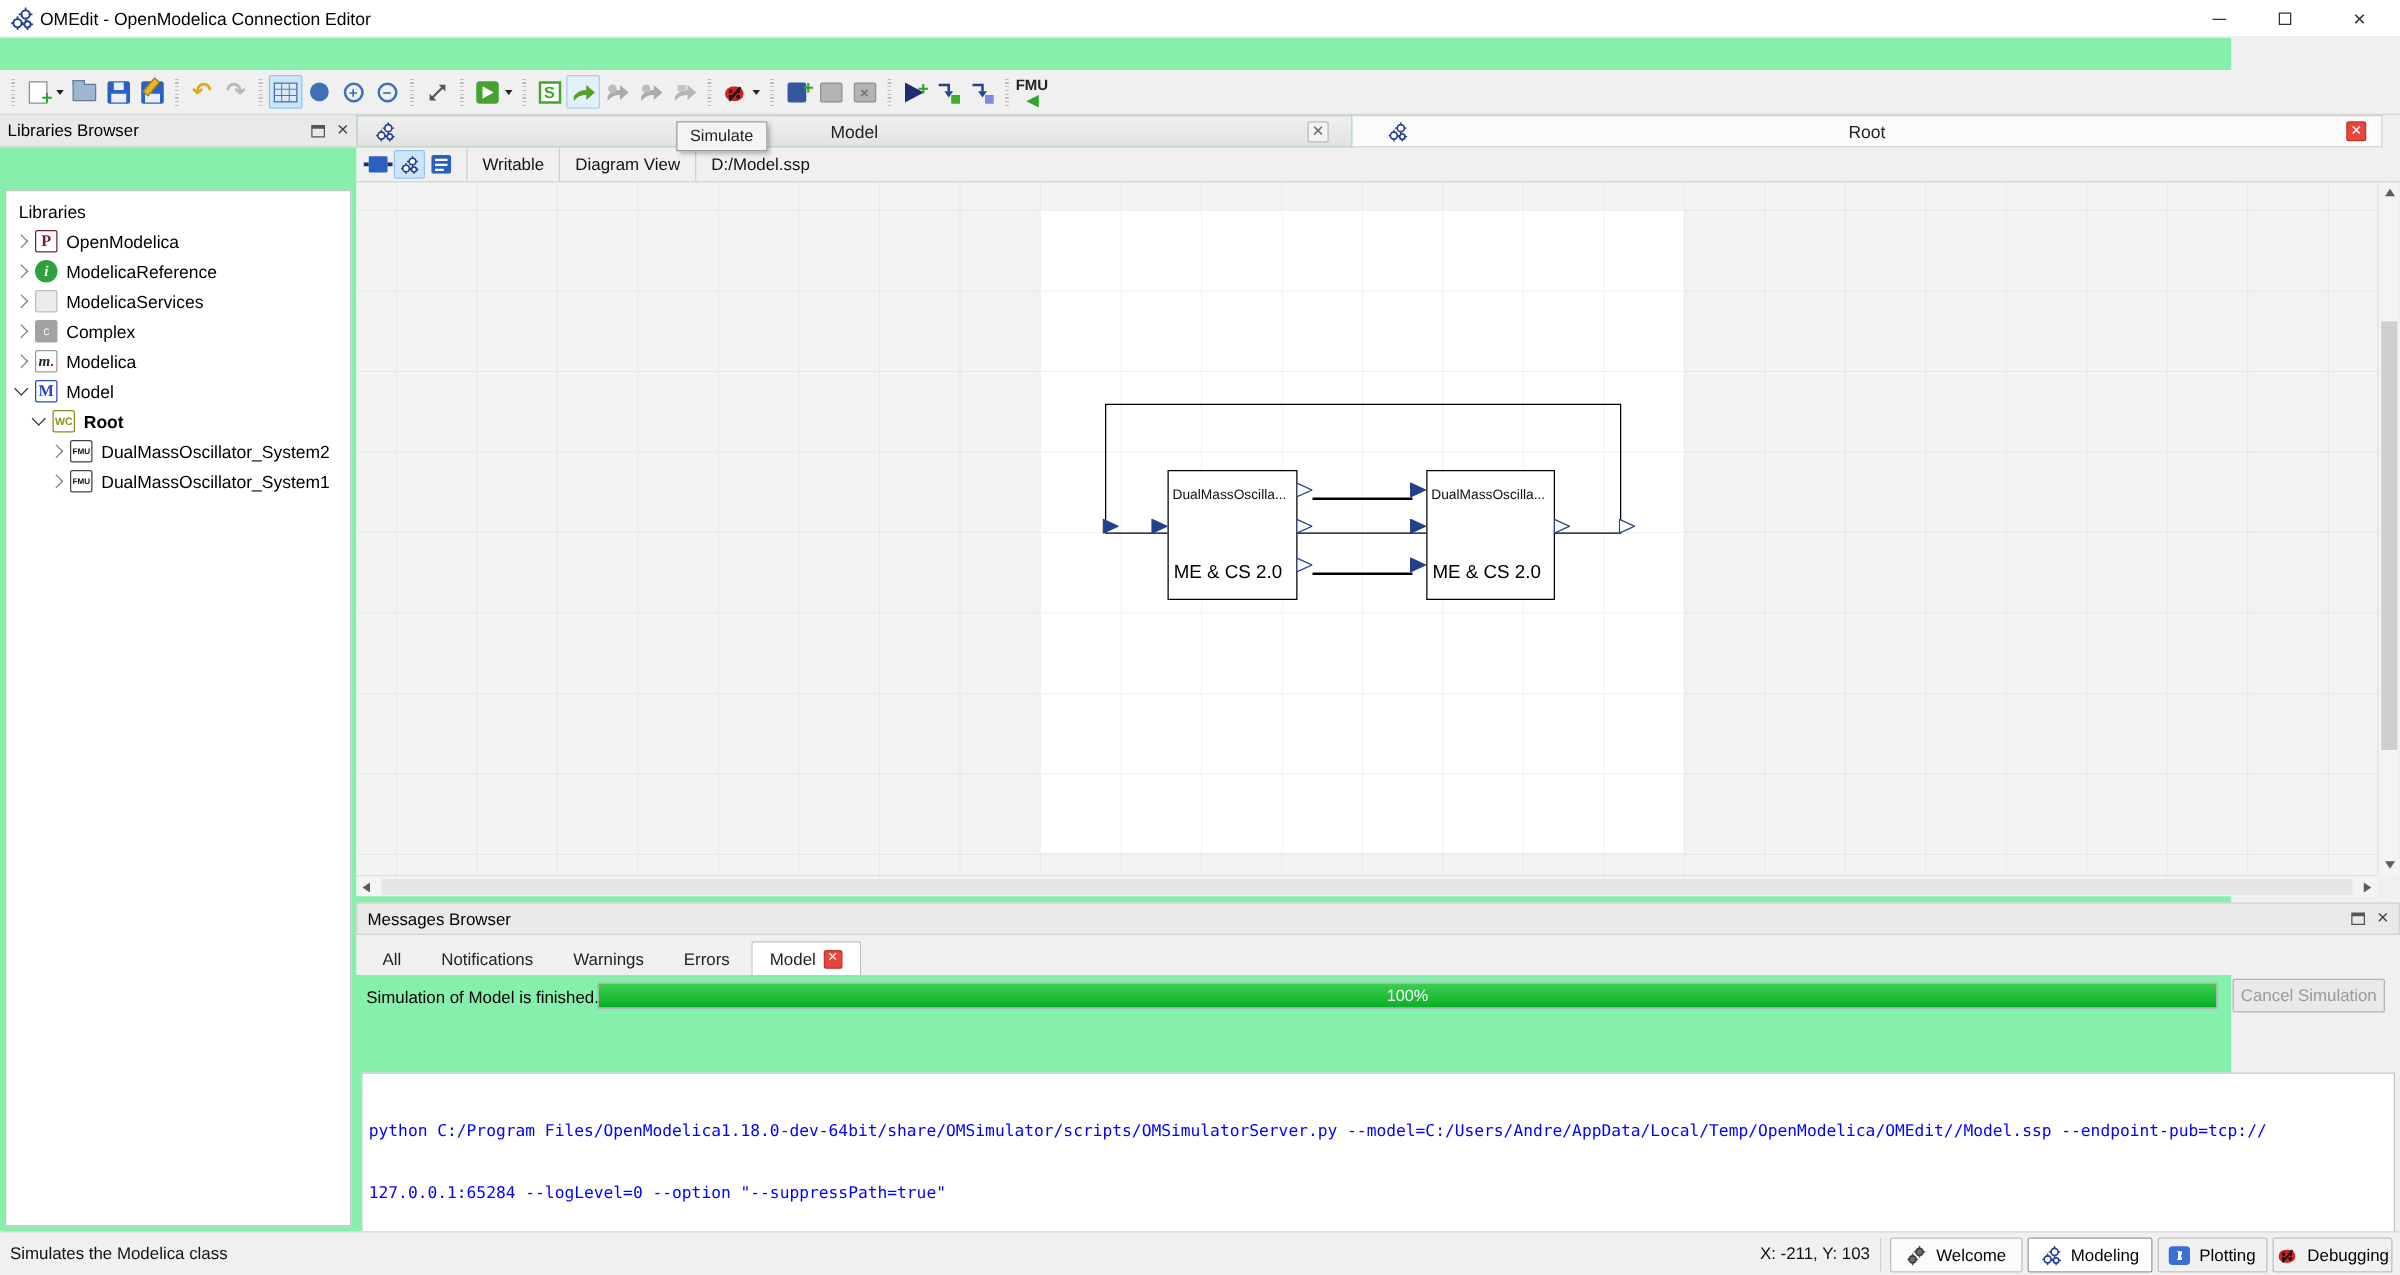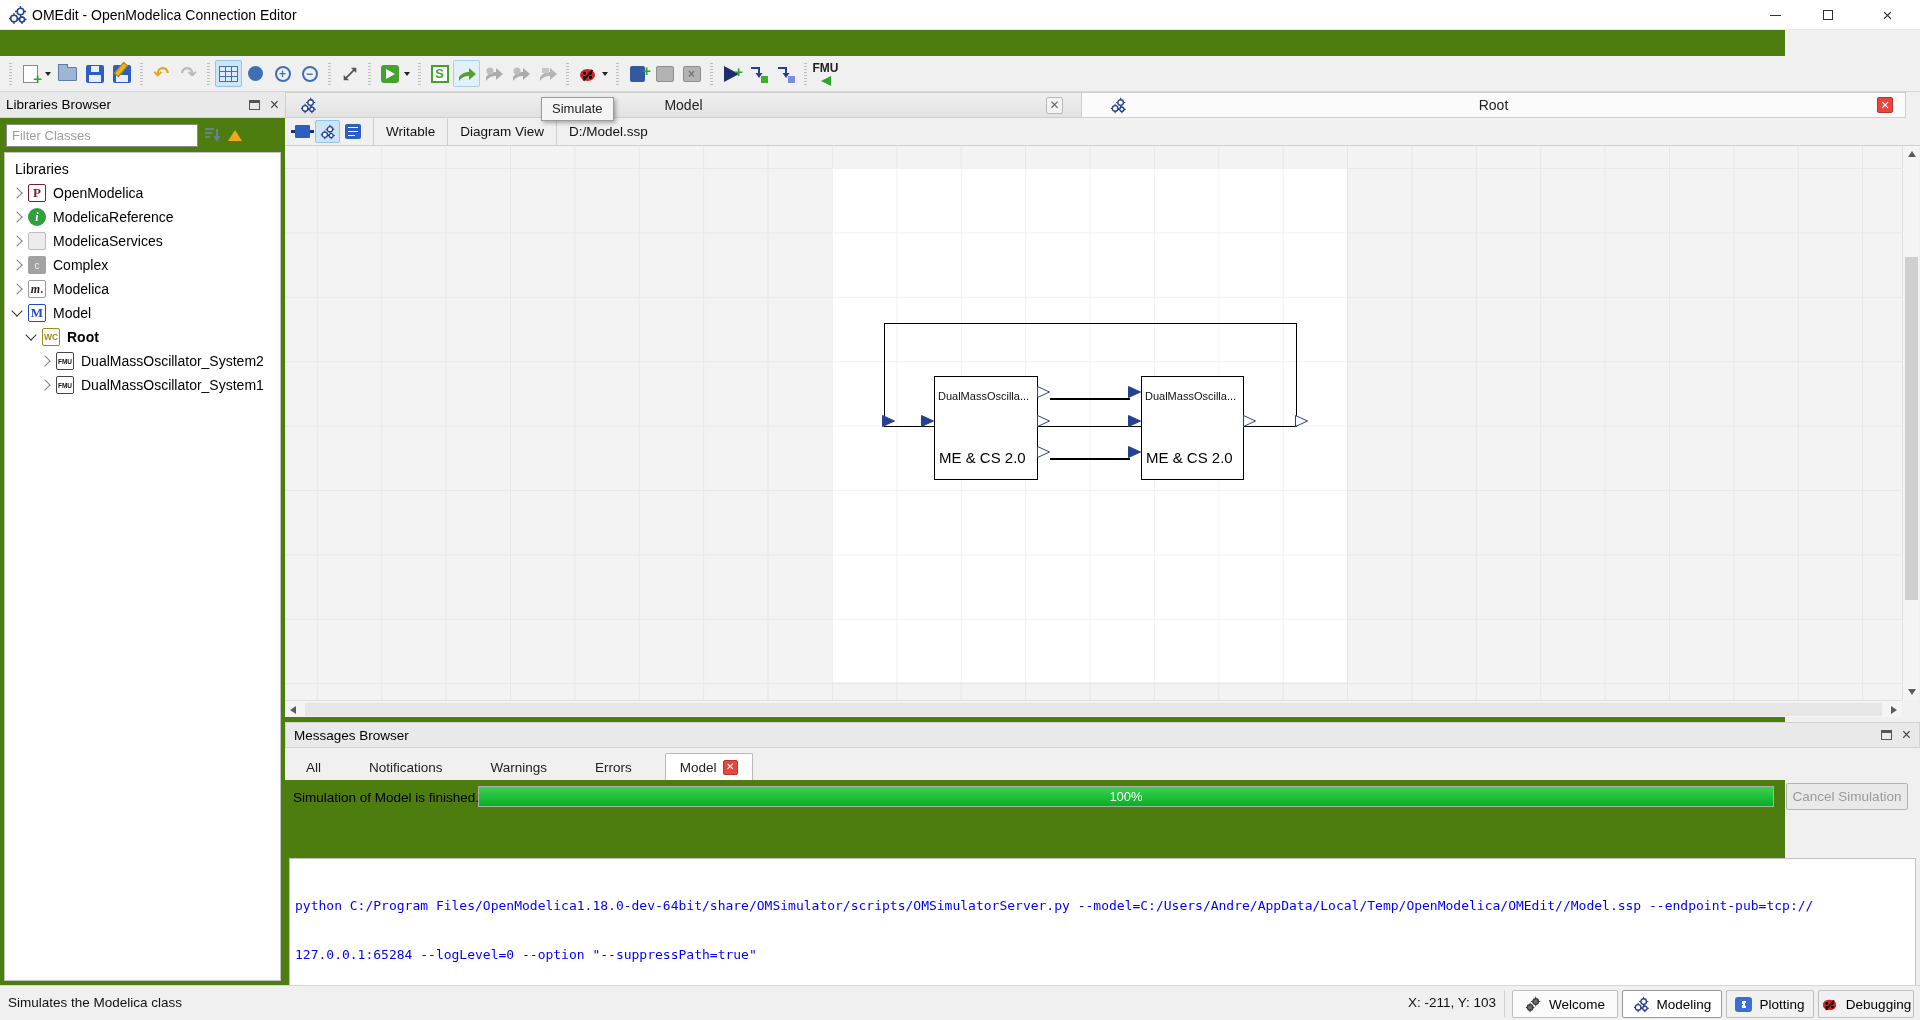--- a/index.html
+++ b/index.html
@@ -1,18 +1,18 @@
 <!DOCTYPE html>
 <html><head>
 <meta charset="utf-8">
 <style>
   * { margin:0; padding:0; box-sizing:border-box; }
   html,body { width:1920px; height:1020px; overflow:hidden; }
   body { font-family:"Liberation Sans","DejaVu Sans",sans-serif; background:#f0f0f0; color:#000; }
-  #app { position:relative; width:1785px; height:1020px; background:#4d7c0f; }
+  #app { position:relative; width:1785px; height:1020px; background:#86efac; }
   .abs { position:absolute; }
 
   
   .titlebar { left:0; top:0; width:1920px; height:30px; background:#ffffff; border-bottom:1px solid #e9e9e9; display:flex; align-items:center; }
   .titlebar .app-title { font-size:14px; margin-left:8px; }
   .winbtn { position:absolute; top:0; height:30px; display:flex; align-items:center; justify-content:center; }
   .glyph-min { width:11px; height:1px; background:#333; display:block; }
   .glyph-max { width:10px; height:10px; border:1.3px solid #333; display:block; }
   .glyph-close { font-size:17px; color:#333; line-height:1; }
 
@@ -142,21 +142,21 @@
   
   .hscroll { left:285px; top:700px; width:1617px; height:17px; background:#f4f4f4; border-top:1px solid #e0e0e0; }
   .vscroll { left:1902px; top:146px; width:17px; height:554px; background:#f4f4f4; border-left:1px solid #e0e0e0; }
   .sb-arrow { position:absolute; width:0; height:0; }
   .thumb-h { position:absolute; left:20px; top:2px; height:13px; width:1577px; background:#e6e6e6; }
   .thumb-v { position:absolute; left:2px; top:111px; width:13px; height:343px; background:#cfcfcf; }
 
   
   .msg-head { left:285px; top:722px; width:1635px; height:26px; background:#e9e9e9; border:1px solid #d2d2d2; display:flex; align-items:center; padding:0 8px; }
   .msg-head .dt { font-size:13.5px; flex:1; }
-  .msg-tabs { left:285px; top:748px; width:1635px; height:32px; background:#f0f0f0; display:flex; align-items:flex-end; padding-left:6px; gap:18px; }
+  .msg-tabs { left:285px; top:748px; width:1635px; height:32px; background:#f0f0f0; display:flex; align-items:flex-end; padding-left:6px; gap:2px; }
   .mtab { height:27px; padding:0 14px; display:flex; align-items:center; gap:6px; font-size:13.5px; color:#222; border:1px solid transparent; border-bottom:none; }
   .mtab.sel { background:#fff; border-color:#bababa; border-radius:2px 2px 0 0; }
   .red-x { width:15px; height:15px; background:#e8463c; border:1px solid #b8362e; border-radius:2px; color:#fff; font-size:10px; font-weight:bold; display:flex; align-items:center; justify-content:center; line-height:0; }
   .prog-row { left:285px; top:780px; width:1635px; height:34px; display:flex; align-items:center; }
   .prog-label { font-size:13.5px; margin-left:8px; }
   .prog-bar { position:absolute; left:193px; top:6px; width:1296px; height:21px; border:1px solid #aeaeae; background:linear-gradient(#3ecf52,#06b025); display:flex; align-items:center; justify-content:center; }
   .prog-text { color:#fff; font-size:13px; }
   .cancel-btn { position:absolute; left:1501px; top:3px; width:122px; height:27px; background:#e9e9e9; border:1px solid #b4b4b4; border-radius:2px; font-size:13.5px; color:#9a9a9a; display:flex; align-items:center; justify-content:center; }
   .console { left:289px; top:858px; width:1627px; height:164px; background:#fff; border:1px solid #c3c3c3; padding:6px 5px; font-family:"DejaVu Sans Mono","Liberation Mono",monospace; font-size:13px; line-height:16.4px; white-space:pre; overflow:hidden; }
   .c-blue { color:#0000ff; }
@@ -322,29 +322,20 @@
     </span>
   </div>
 
   <div class="abs tooltip">Simulate</div>
 
   <div class="abs dock-head">
     <span class="dt">Libraries Browser</span>
     <span class="float-ic"></span>
     <span class="close-ic">×</span>
   </div>
-  <div class="abs filter-row">
-    <input class="filter-input" placeholder="Filter Classes" style="">
-    <svg class="sort-ic" viewBox="0 0 18 16">
-        <path d="M1 2 h9 M1 6 h7 M1 10 h5" stroke="#6c7f9a" stroke-width="2"></path>
-        <path d="M13 2 v9" stroke="#6c7f9a" stroke-width="2"></path>
-        <path d="M9.5 9 h7 l-3.5 6 z" fill="#6c7f9a"></path>
-      </svg>
-    <span class="up-arrow"></span>
-  </div>
   <div class="abs tree-panel">
     <div class="trow" style="padding-left:10px;margin-top:4px;">
       <span>Libraries</span>
     </div>
     <div class="trow" style="padding-left:8px;">
       <span class="chev col"></span>
       <span class="ticon ti-p"></span>
       <span>OpenModelica</span>
     </div>
     <div class="trow" style="padding-left:8px;">

